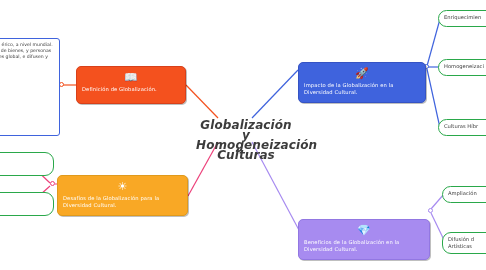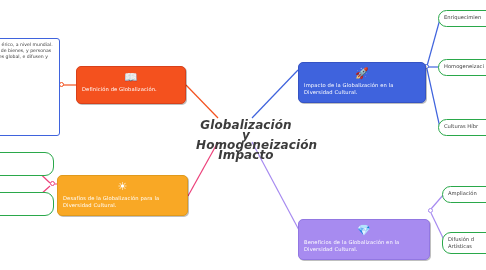--- a/index.html
+++ b/index.html
@@ -165,21 +165,21 @@
     <path d="M431 213 L444 240" stroke="#a78bf0" stroke-width="1.2" fill="none"></path>
   </svg>
 
   <span class="hub hub-red"></span>
   <span class="hub hub-pink"></span>
   <span class="hub hub-blue"></span>
   <span class="hub hub-purple"></span>
 
   <div class="center-topic">
     <div>Globalización y</div>
-    <div>Homogeneización Impacto</div>
+    <div>Homogeneización Culturas</div>
   </div>
 
   <div class="node" id="node-definicion">
     <span class="glyph">📖</span>
     <span class="ntext">Definición de Globalización.</span>
   </div>
 
   <div class="node" id="node-desafios">
     <span class="glyph">☀</span>
     <span class="ntext">Desafíos de la Globalización para la Diversidad Cultural.</span>

